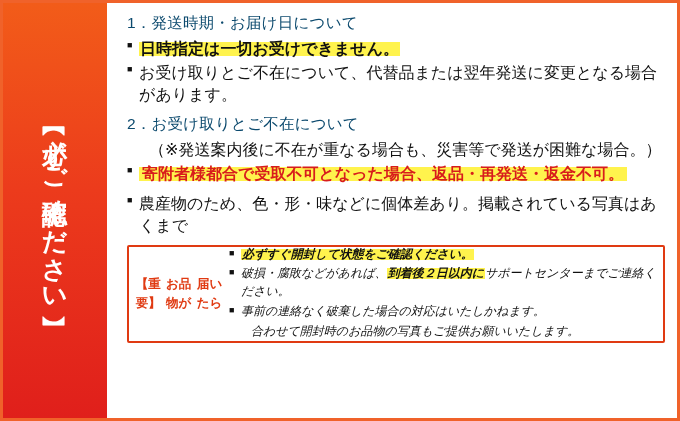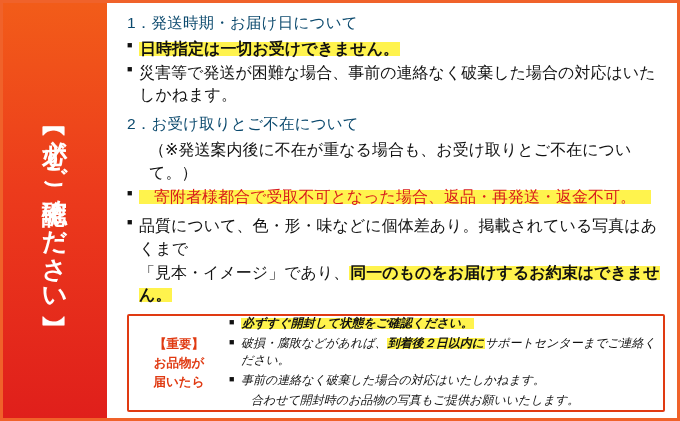--- a/index.html
+++ b/index.html
@@ -81,42 +81,41 @@
     padding-left: 12px;
   }
   .hl {
     background: linear-gradient(transparent 12%, #fff34d 12%, #fff34d 92%, transparent 92%);
     font-weight: bold;
     padding: 0 1px;
   }
   .hl-red {
     background: linear-gradient(transparent 12%, #fff34d 12%, #fff34d 92%, transparent 92%);
     color: #d81c1c;
-    font-weight: normal;
-    padding: 0 15px;
+    font-weight: bold;
+    padding: 0 3px;
   }
   .important-box {
     margin-top: 6px;
     border: 2px solid #e03a12;
     border-radius: 2px;
     display: flex;
     align-items: stretch;
     padding: 6px 6px 6px 4px;
     box-sizing: border-box;
     height: 98px;
   }
   .important-label {
     width: 92px;
     flex: 0 0 92px;
     color: #e03a12;
     font-weight: bold;
     font-size: 12.5px;
     line-height: 1.5;
     display: flex;
-    flex-direction: column;
     align-items: center;
     justify-content: center;
     text-align: center;
   }
   .important-body {
     flex: 1 1 auto;
     padding-left: 4px;
     display: flex;
     flex-direction: column;
     justify-content: center;
@@ -138,33 +137,32 @@
 
   <div class="sidebar">
     <div class="sidebar-text">【必ずご確認ください】</div>
   </div>
 
   <div class="content">
 
     <div class="sec">
       <div class="sec-title">1．発送時期・お届け日について</div>
       <div class="line bullet"><span class="hl">日時指定は一切お受けできません。</span></div>
-      <div class="line bullet">災害等で発送が困難な場合、事前の連絡なく破棄した場合の対応はいたしかねます。</div>
+      <div class="line bullet">お受け取りとご不在について、代替品または翌年発送に変更となる場合があります。</div>
     </div>
 
     <div class="sec">
       <div class="sec-title">2．お受け取りとご不在について</div>
-      <div class="line sub">（※発送案内後に不在が重なる場合も、お受け取りとご不在について。）</div>
+      <div class="line sub">（※発送案内後に不在が重なる場合も、災害等で発送が困難な場合。）</div>
       <div class="line bullet"><span class="hl-red">寄附者様都合で受取不可となった場合、返品・再発送・返金不可。</span></div>
     </div>
 
 
     <div class="sec">
-      <div class="line bullet">品質について、色・形・味などに個体差あり。掲載されている写真はあくまで</div>
-      <div class="line noindent"><span>「見本・イメージ」であり、</span><span class="hl">同一のものをお届けするお約束はできません。</span></div>
+      <div class="line bullet">農産物のため、色・形・味などに個体差あり。掲載されている写真はあくまで</div>
     </div>
 
     <div class="important-box">
       <div class="important-label">
         <span>【重要】</span>
         <span>お品物が</span>
         <span>届いたら</span>
       </div>
       <div class="important-body">
         <div class="line bullet"><span class="hl">必ずすぐ開封して状態をご確認ください。</span></div>

